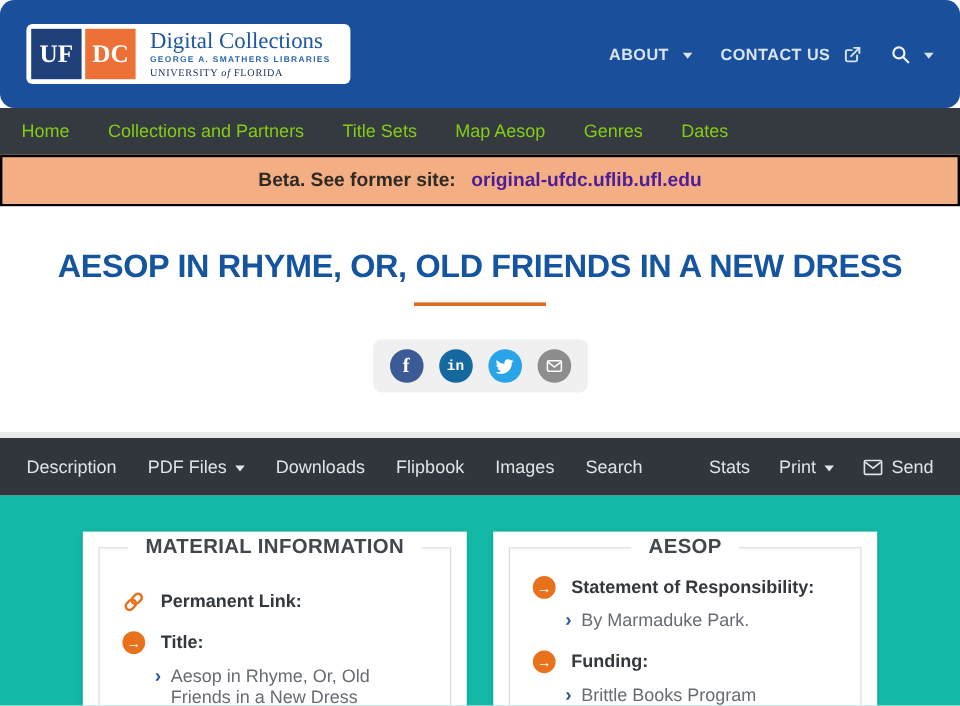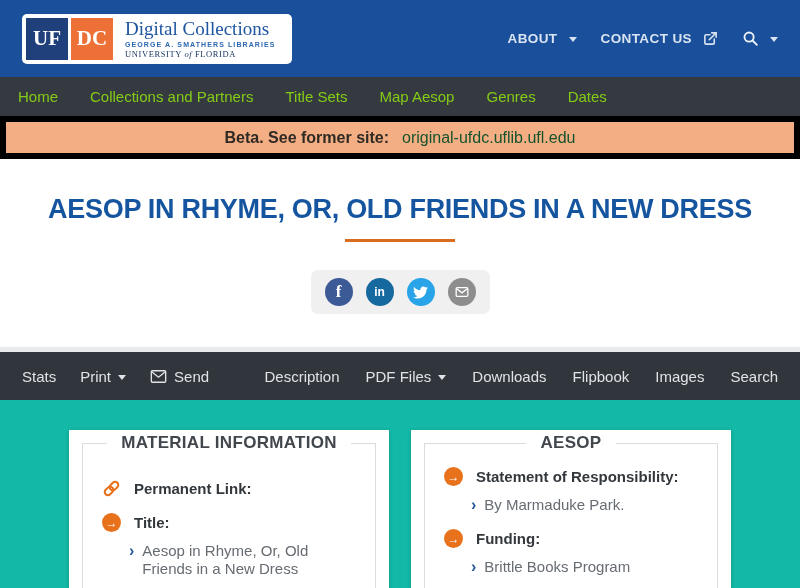--- a/index.html
+++ b/index.html
@@ -1,20 +1,20 @@
 <!DOCTYPE html>
 <html><head>
 <meta charset="utf-8">
 <style>
   * { margin:0; padding:0; box-sizing:border-box; }
   body { background:#fff; font-family:"Liberation Sans", sans-serif; }
   .screen { position:relative; width:800px; height:588px; overflow:hidden; background:#fff; }
 
   
-  .topbar { height:77px; background:#1a4f9b; display:flex; align-items:center; justify-content:space-between; padding:0 22px; }
+  .topbar { height:90px; background:#1a4f9b; display:flex; align-items:center; justify-content:space-between; padding:0 22px;border-radius:12px; }
   .logo { background:#fff; border-radius:5px; padding:4px; display:flex; align-items:stretch; gap:3px; height:50px; cursor:pointer; }
   .logo-block { width:42px; display:flex; align-items:center; justify-content:center;
                 font-family:"Liberation Serif", serif; font-weight:bold; font-size:21px; color:#fff; }
   .logo-uf { background:#20407c; }
   .logo-dc { background:#ed7036; }
   .logo-text { padding:1px 12px 1px 9px; display:flex; flex-direction:column; justify-content:center; }
   .logo-title { font-family:"Liberation Serif", serif; font-size:19px; color:#1d55a0; line-height:20px; }
   .logo-sub { font-size:7px; font-weight:bold; letter-spacing:1.1px; color:#2d68b0; margin-top:2px; }
   .logo-univ { font-family:"Liberation Serif", serif; font-size:8.5px; letter-spacing:0.6px; color:#1b3664; margin-top:1px; }
   .logo-univ i { text-transform:lowercase; }
@@ -22,31 +22,31 @@
   .topmenu { display:flex; align-items:center; gap:24px; color:#d9e4f2; font-size:13.5px; font-weight:bold; letter-spacing:0.4px; }
   .topmenu-item { display:flex; align-items:center; gap:11px; cursor:pointer; }
   .caret { width:0; height:0; border-left:4px solid transparent; border-right:4px solid transparent; border-top:5px solid currentColor; display:inline-block; margin-top:2px; }
   .icon-svg { display:inline-block; }
 
   
   .mainnav { height:39px; background:#343a40; display:flex; align-items:center; padding:0 2px; }
   .nav-item { padding:0 16px; color:#84cc16; font-size:15px; line-height:39px; cursor:pointer; text-decoration:none; }
 
   
-  .beta-banner { height:43px; background:#f3ae84; border:6px solid #000000; display:flex; align-items:center; justify-content:center; gap:13px; font-size:16px; font-weight:bold; color:#2f2a24; }
-  .beta-link { color:#14532d; cursor:pointer; text-decoration:none; font-weight:normal; }
+  .beta-banner { height:43px; background:#f3ae84; border:2px solid #000000; display:flex; align-items:center; justify-content:center; gap:13px; font-size:16px; font-weight:bold; color:#2f2a24; }
+  .beta-link { color:#4c1d95; cursor:pointer; text-decoration:none; font-weight:bold; }
 
   
   .hero { height:188px; text-align:center; padding-top:34px; background:#fff; }
   .page-title { font-size:27px; font-weight:bold; letter-spacing:-0.3px; color:#15559f; line-height:32px; }
   .title-divider { width:110px; height:3px; background:#d96c1f; margin:14px auto 0; }
   .share-box { display:inline-flex; align-items:center; gap:13px; background:#f0f0f0; border-radius:7px; padding:8px 14px; margin-top:28px; }
   .share-btn { width:28px; height:28px; border-radius:50%; display:flex; align-items:center; justify-content:center; color:#fff; cursor:pointer; }
   .share-fb { background:#3b5a96; font-family:"Liberation Serif", serif; font-weight:bold; font-size:17px; }
-  .share-li { background:#16699e; font-weight:bold; font-size:12px; }
+  .share-li { background:#16699e; font-weight:bold; font-size:12px;font-family:Liberation Mono, monospace; }
   .share-tw { background:#29a4e9; }
   .share-em { background:#8d8d8d; }
 
   .pre-toolbar-strip { height:5px; background:#e9eaeb; }
 
   
   .toolbar { height:48px; background:#31363c; display:flex; align-items:center; justify-content:space-between; padding:0 22px; color:#e0e3e7; font-size:15px; }
   .tb-group { display:flex; align-items:center; }
   .tb-left  { gap:26px; }
   .tb-right { gap:24px; }
@@ -148,56 +148,56 @@
           <rect x="2" y="4.5" width="20" height="15" rx="2"></rect>
             <polyline points="3,6.5 12,13.5 21,6.5"></polyline>
         </svg>
       </span>
     </div>
   </section>
 
   <div class="pre-toolbar-strip"></div>
 
   <nav class="toolbar">
+    <div class="tb-group tb-left">
+      <span class="tb-item">
+          <span>Description</span>
+        </span>
+      <span class="tb-item">
+          <span>PDF Files</span>
+          <span class="caret"></span>
+        </span>
+      <span class="tb-item">
+          <span>Downloads</span>
+        </span>
+      <span class="tb-item">
+          <span>Flipbook</span>
+        </span>
+      <span class="tb-item">
+          <span>Images</span>
+        </span>
+      <span class="tb-item">
+          <span>Search</span>
+        </span>
+    </div>
     <div class="tb-group tb-right">
       <span class="tb-item">
           <span>Stats</span>
         </span>
       <span class="tb-item">
           <span>Print</span>
           <span class="caret"></span>
         </span>
       <span class="tb-item">
         <svg width="17" height="15" viewBox="0 0 24 22" fill="none" stroke="#e0e3e7" stroke-width="2">
           <rect x="1.5" y="2.5" width="21" height="17" rx="1.5"></rect>
             <polyline points="2.5,4.5 12,12 21.5,4.5"></polyline>
         </svg>
         <span>Send</span>
       </span>
-    </div>
-    <div class="tb-group tb-left">
-      <span class="tb-item">
-          <span>Description</span>
-        </span>
-      <span class="tb-item">
-          <span>PDF Files</span>
-          <span class="caret"></span>
-        </span>
-      <span class="tb-item">
-          <span>Downloads</span>
-        </span>
-      <span class="tb-item">
-          <span>Flipbook</span>
-        </span>
-      <span class="tb-item">
-          <span>Images</span>
-        </span>
-      <span class="tb-item">
-          <span>Search</span>
-        </span>
     </div>
   </nav>
 
   <main class="content">
 
     <section class="card">
       <div class="card-inner">
         <div class="legend-wrap"><span class="legend">MATERIAL INFORMATION</span></div>
         <div class="entries entries-material">
           <div class="entry">

